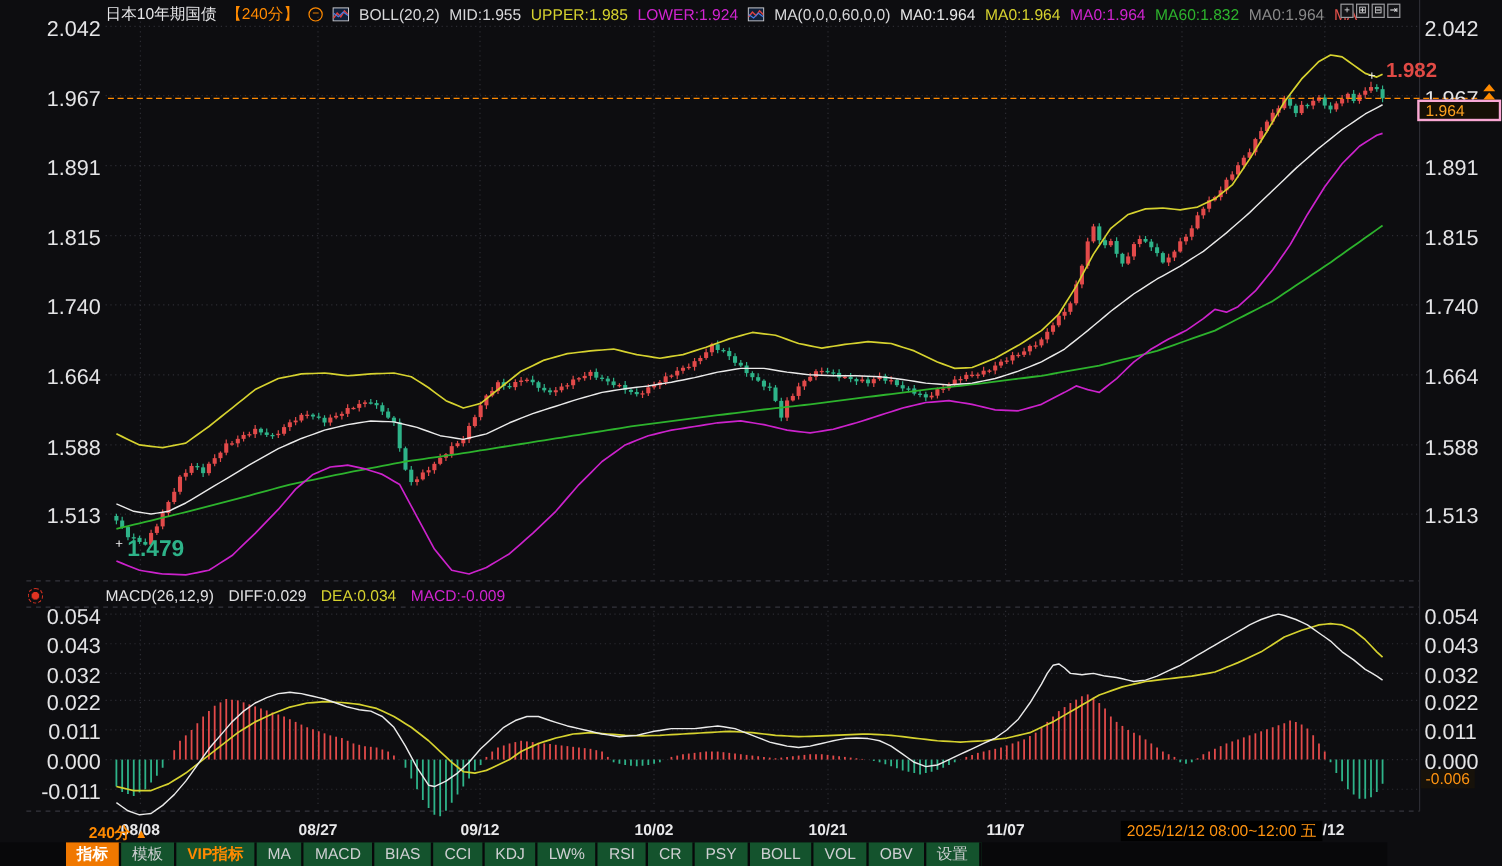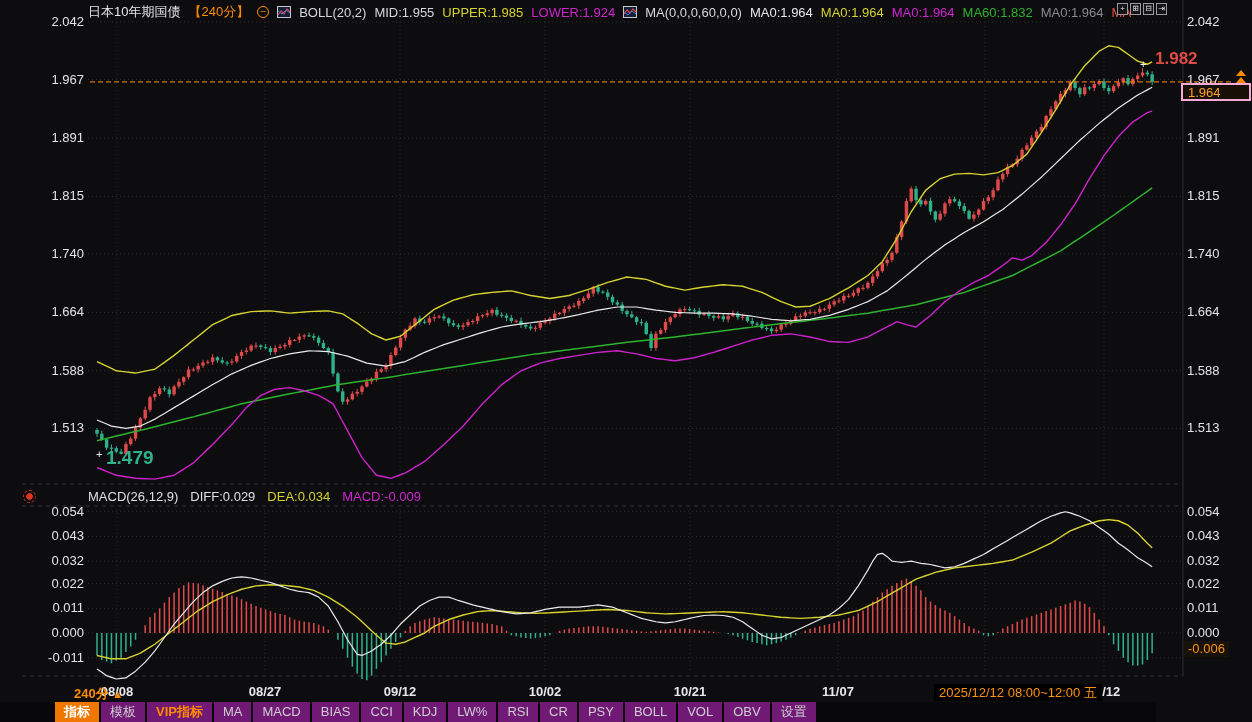--- a/index.html
+++ b/index.html
@@ -37,21 +37,21 @@
   }
   .legend-ico { width:14px; height:12px; display:inline-block; }
 
   .topicons { position:absolute; left:1117px; top:3px; z-index:5; display:flex; gap:2px; }
   .tico {
     width:11px; height:12px; border:1px solid #9a9a9e; color:#e2e2e4;
     font-size:8px; line-height:10px; text-align:center; background:#141417; cursor:pointer;
   }
 
   
-  .axlbl { position:absolute; font-size:13px; color:#e4e4e6; z-index:4; }
+  .axlbl { position:absolute; font-size:18px; color:#e4e4e6; z-index:4; }
   .axlbl.l { left:24px; width:60px; text-align:right; }
   .axlbl.r { left:1187px; width:62px; text-align:left; }
 
   .price-box {
     position:absolute; left:1181px; top:83px; width:70px; height:18px; z-index:5;
     border:2px solid #f9a8d4; background:#161006; color:#ffa21f;
     font-size:13px; line-height:16px; padding-left:5px;
   }
   .macd-box {
     position:absolute; left:1184px; top:641px; z-index:5; background:#17120a;
@@ -87,21 +87,21 @@
     font-size:13px; padding:0 5px; line-height:17px; z-index:6; white-space:nowrap; }
   .watermark { position:absolute; left:1098px; top:668px; font-size:37px; color:#dcdcdf;
     letter-spacing:2px; z-index:5; }
 
   
   .toolbar {
     position:absolute; left:0; bottom:0; width:1156px; height:20px;
     background:#08080a; z-index:7; display:flex; align-items:stretch; padding-left:55px;
   }
   .tbtn {
-    background:#701a75; color:#cfcfd2; font-size:13px; line-height:19px;
+    background:#14532d; color:#cfcfd2; font-size:13px; line-height:19px;
     padding:0 9px; border-right:2px solid #08080a; cursor:pointer; white-space:nowrap;
   }
   .tbtn.active { background:#f07800; color:#fff; font-weight:bold; }
   .tbtn.vip { color:#ff8a00; font-weight:bold; }
 </style>
 </head>
 <body>
 
 <div class="app">
 

